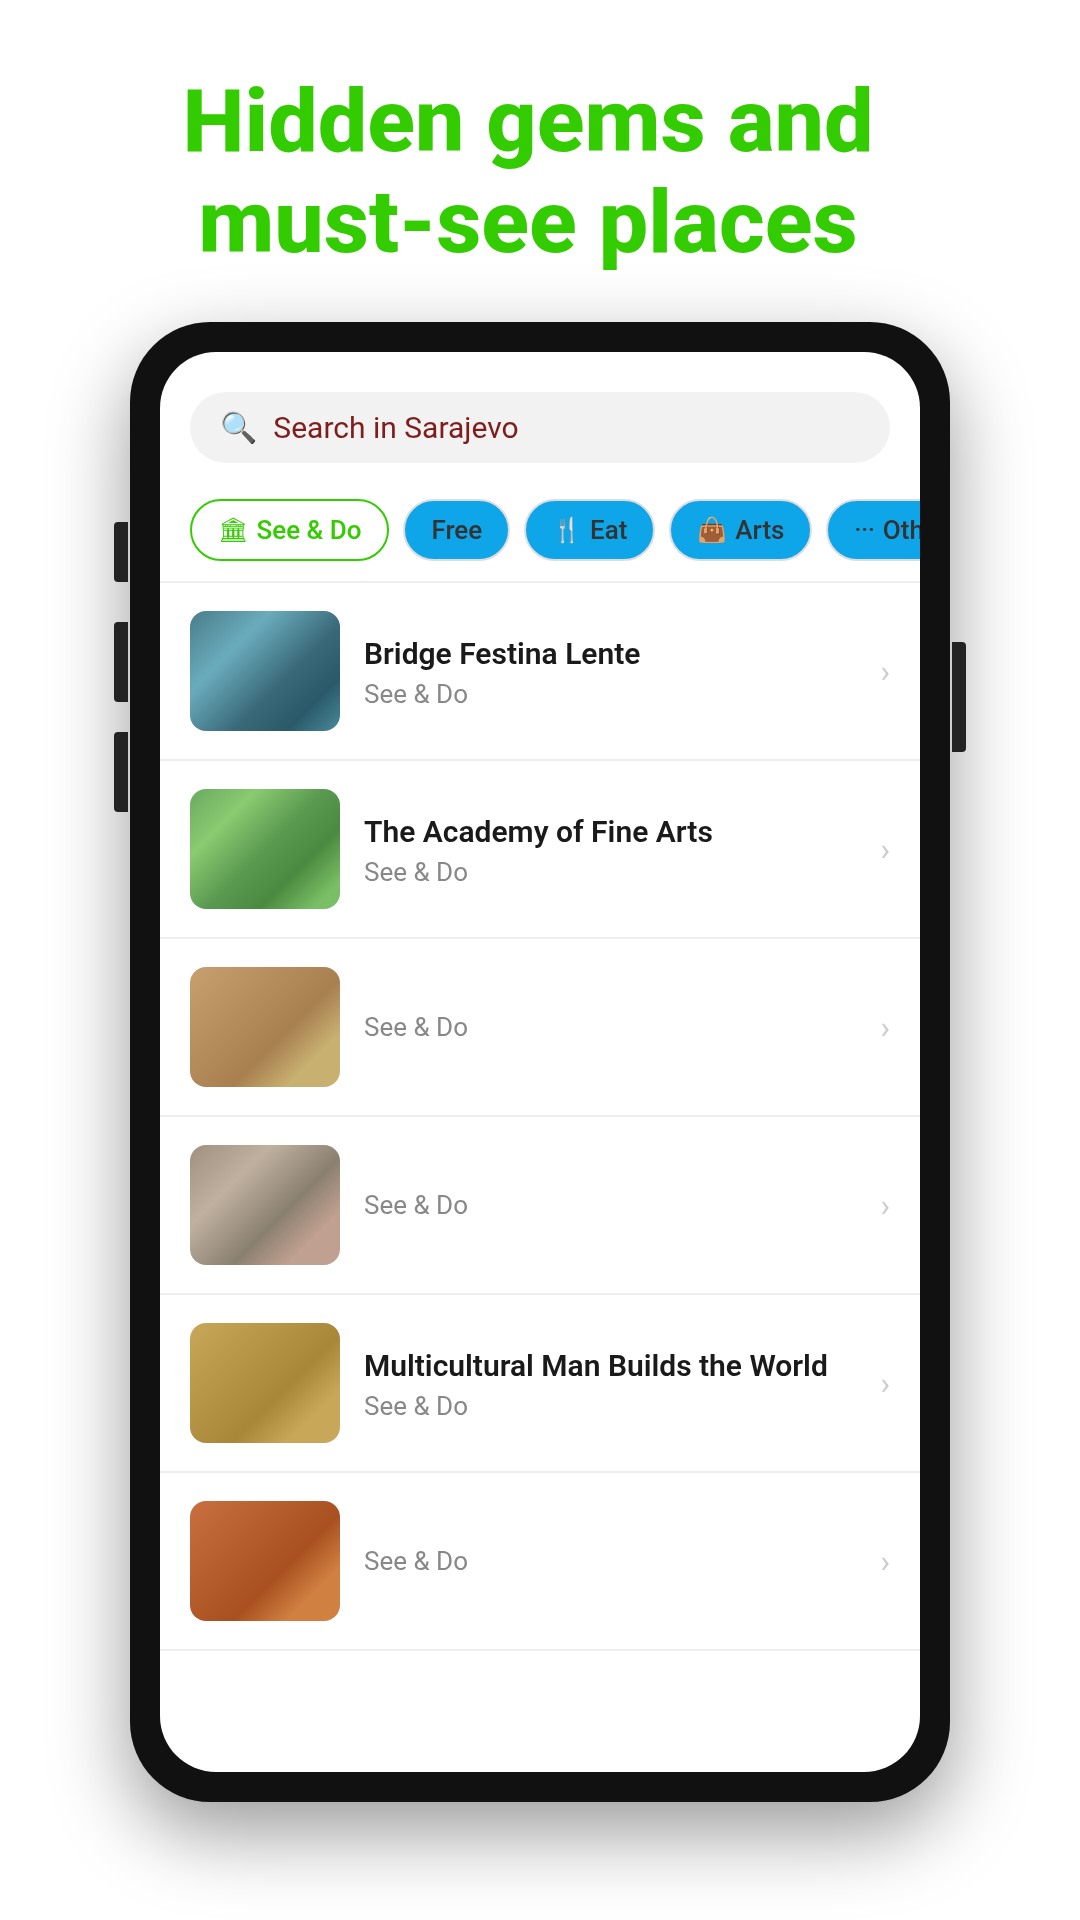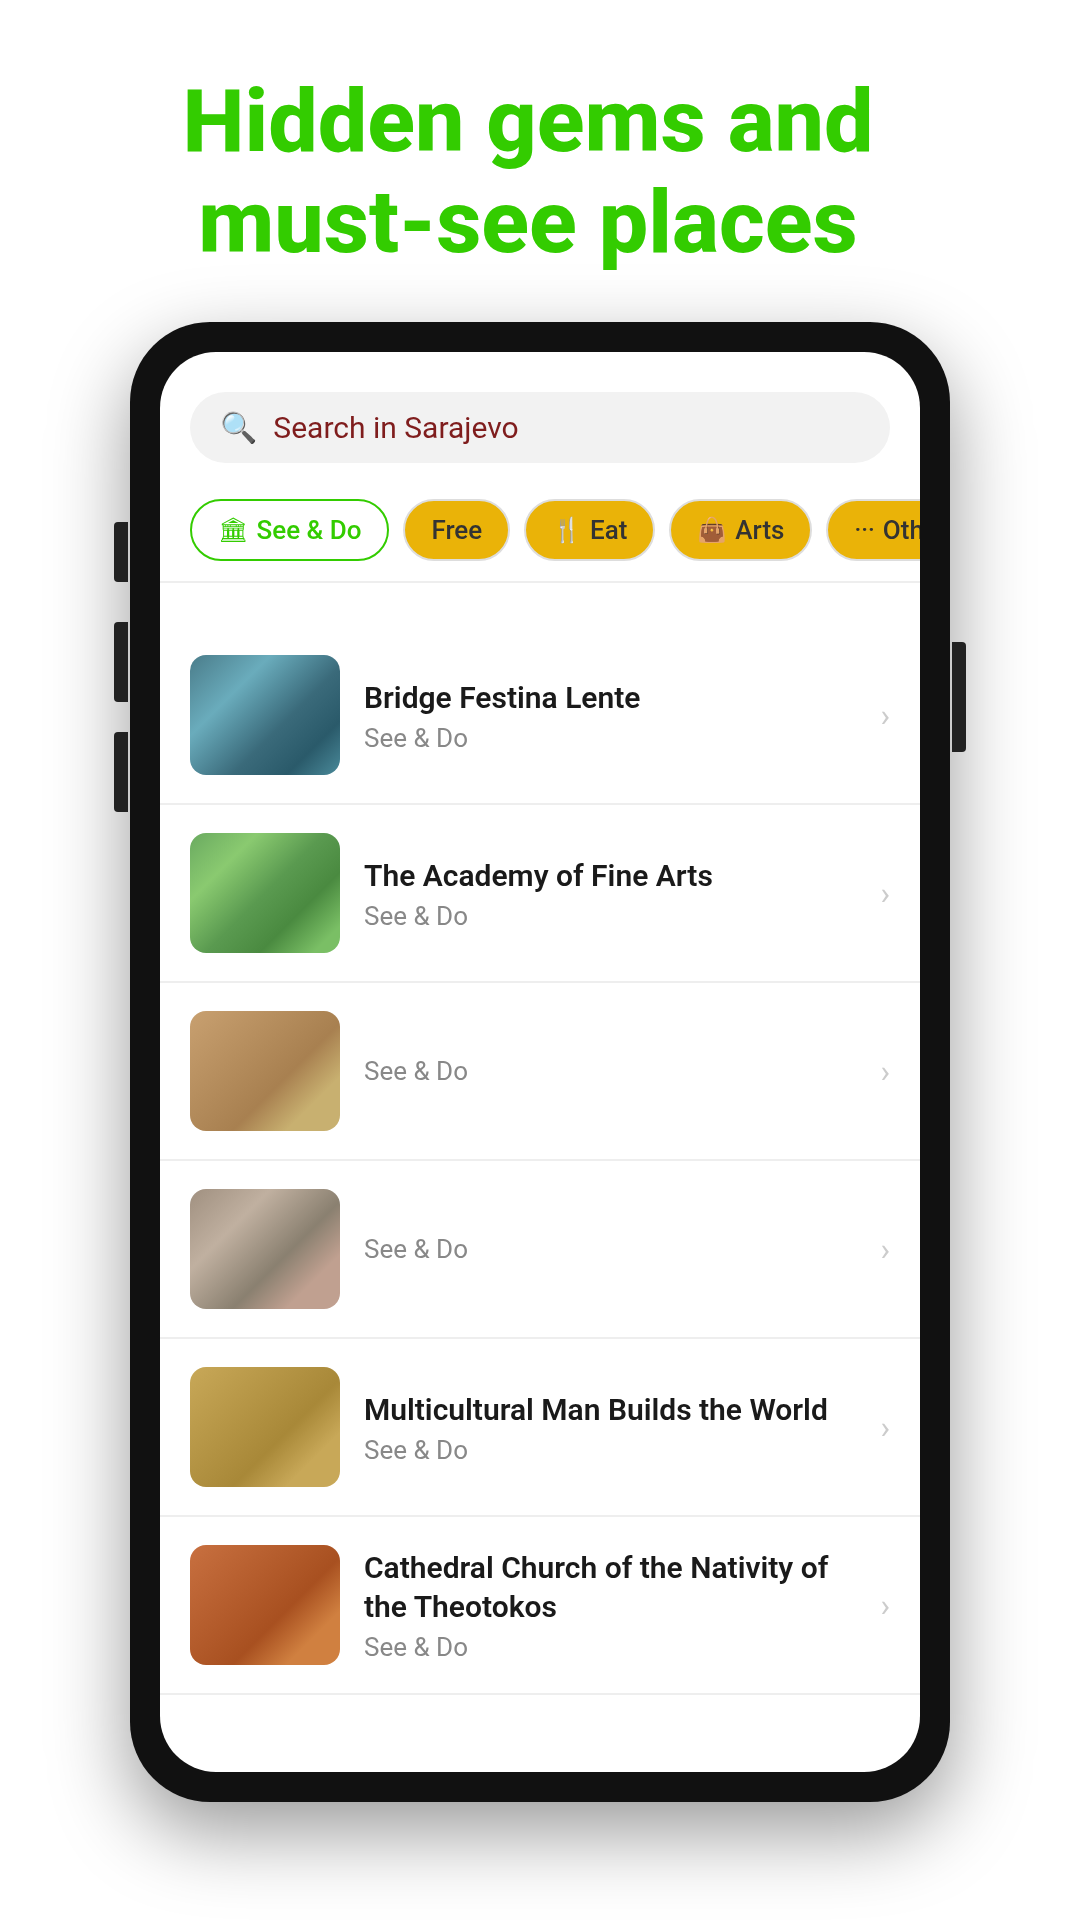--- a/index.html
+++ b/index.html
@@ -115,21 +115,21 @@
       display: flex;
       align-items: center;
       gap: 8px;
       padding: 14px 26px;
       border-radius: 50px;
       font-size: 26px;
       font-weight: 500;
       white-space: nowrap;
       cursor: pointer;
       border: 2px solid #ddd;
-      background: #eab308;
+      background: #0ea5e9;
       color: #333;
     }
 
     .filter-tab.active {
       background: white;
       border-color: #33cc00;
       color: #33cc00;
     }
 
     .tab-icon {
@@ -139,21 +139,20 @@
     
     .divider {
       height: 2px;
       background: #eeeeee;
       margin: 0 0;
     }
 
     
     .place-list {
       list-style: none;
-      margin-top: 44px;
     }
 
     .place-item {
       display: flex;
       align-items: center;
       padding: 28px 30px;
       gap: 24px;
       border-bottom: 2px solid #eeeeee;
       cursor: pointer;
     }
@@ -294,21 +293,20 @@
         <div class="place-info">
           <div class="place-name">Multicultural Man Builds the World</div>
           <div class="place-category">See &amp; Do</div>
         </div>
         <span class="chevron-icon">›</span>
       </li>
 
       <li class="place-item">
         <div class="place-thumb thumb-cathedral"></div>
         <div class="place-info">
-          <div class="place-name">Cathedral Church of the Nativity of the Theotokos</div>
           <div class="place-category">See &amp; Do</div>
         </div>
         <span class="chevron-icon">›</span>
       </li>
 
     </ul>
 
   </div>
 </div>
 

